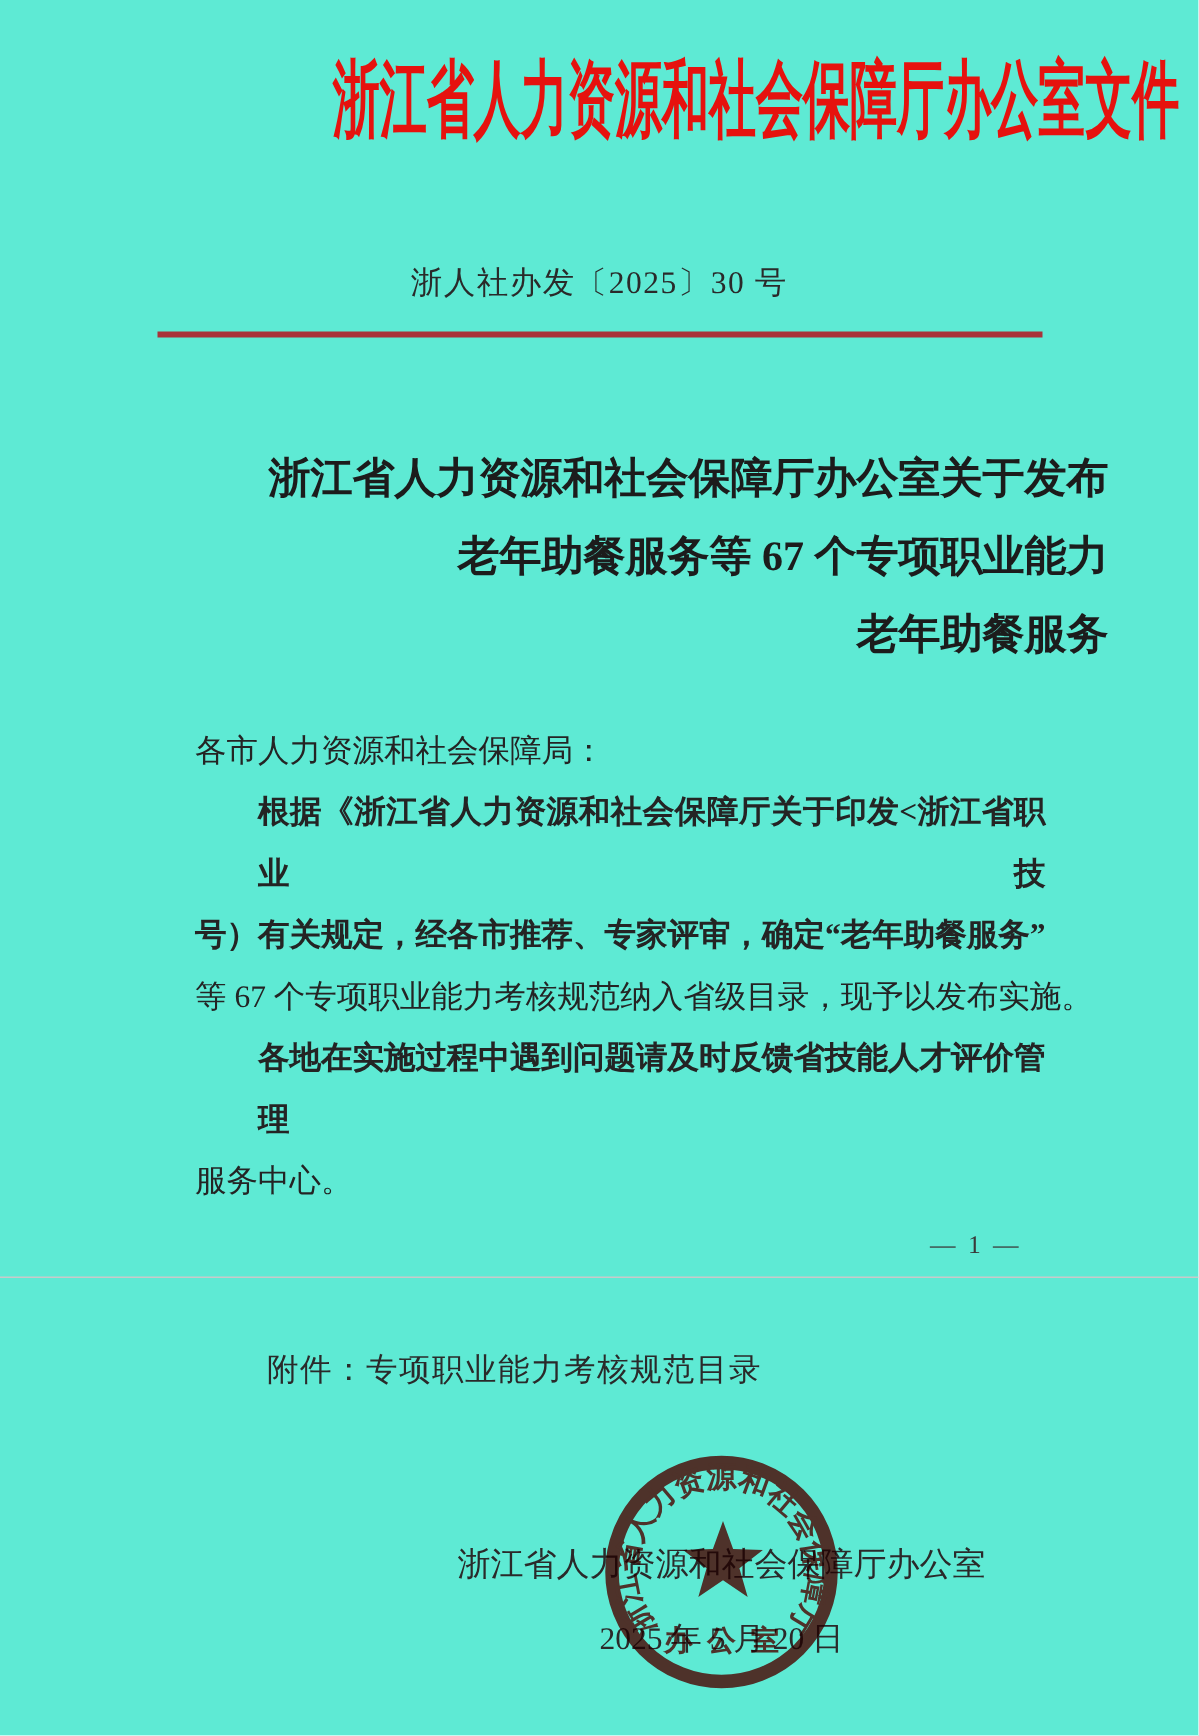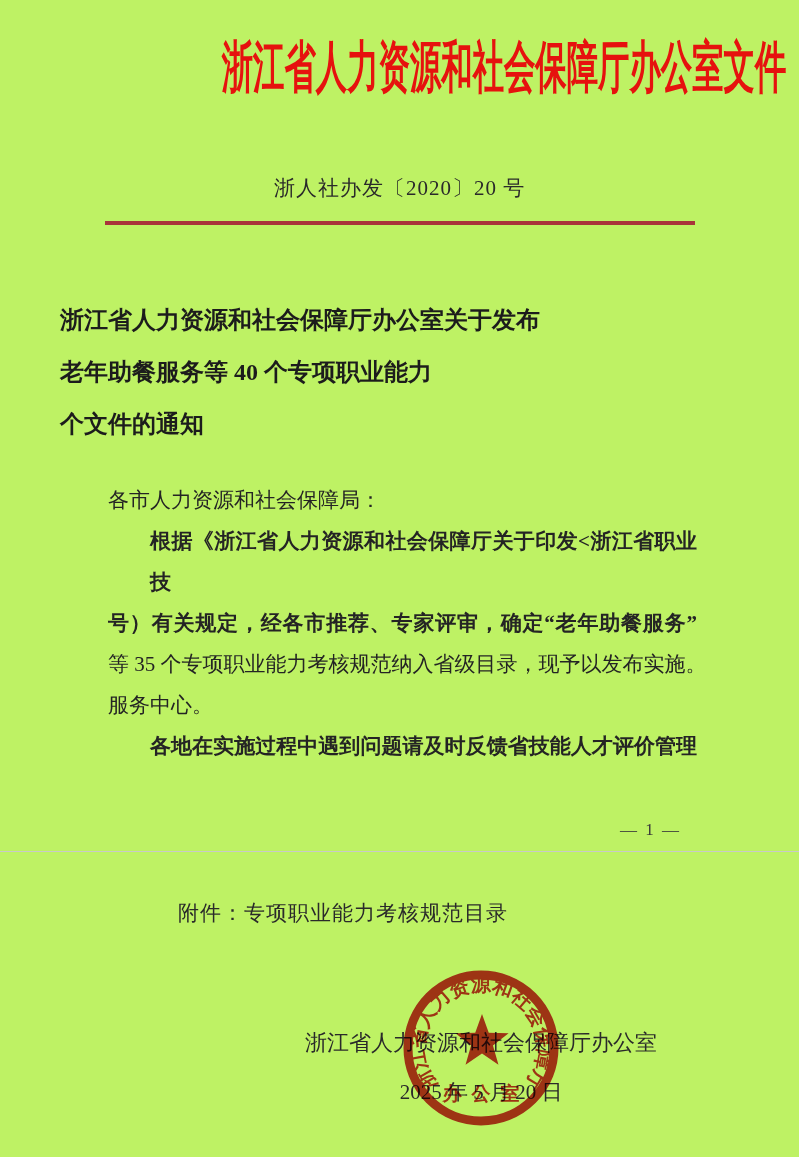--- a/index.html
+++ b/index.html
@@ -4,21 +4,21 @@
 <style>
   * { margin: 0; padding: 0; box-sizing: border-box; }
   html, body { background: #ffffff; }
   body {
     width: 799px; height: 1157px;
     position: relative;
     overflow: hidden;
     font-family: "Liberation Serif", "DejaVu Serif", serif;
     color: #262626;
   }
-  .page { position: absolute; inset: 0; background: #bef264; }
+  .page { position: absolute; inset: 0; background: #5eead4; }
 
   
   .banner {
     position: absolute; top: 36px; left: 0; right: 0;
     text-align: center; white-space: nowrap;
   }
   .banner-inner {
     display: inline-block;
     font-size: 56px; line-height: 62px;
     font-weight: bold;
@@ -39,33 +39,33 @@
 
   
   .red-rule {
     position: absolute; top: 221px; left: 105px; width: 590px; height: 4px;
     background: #a8343a;
   }
 
   
   .doc-title {
     position: absolute; top: 294px; left: 60px; right: 60px;
-    text-align: left;
+    text-align: right;
     font-weight: bold;
-    font-size: 24px; line-height: 52px;
+    font-size: 28px; line-height: 52px;
     color: #1c1c1c;
   }
 
   
   .body-block {
     position: absolute; top: 480px; left: 108px; width: 589px;
     font-size: 21px; line-height: 41px;
     color: #242424;
   }
-  .body-line { white-space: nowrap; }
+  .body-line { white-space: nowrap; margin-left: 22px; }
   .body-line.indent { padding-left: 42px; }
   .body-line.justify { text-align: justify; text-align-last: justify; white-space: normal; font-weight: bold; }
 
   
   .page-number {
     position: absolute; top: 820px; right: 118px;
     font-size: 17px; color: #3a3a3a;
     letter-spacing: 2px;
   }
 
@@ -115,37 +115,37 @@
 </style>
 </head>
 <body>
 
 <div class="page">
 
   <div class="banner">
     <span class="banner-inner">浙江省人力资源和社会保障厅办公室文件</span>
   </div>
 
-  <div class="doc-number">浙人社办发〔2020〕20 号</div>
+  <div class="doc-number">浙人社办发〔2025〕30 号</div>
 
   <div class="red-rule"></div>
 
   <div class="doc-title">
     <div>浙江省人力资源和社会保障厅办公室关于发布</div>
-    <div>老年助餐服务等 40 个专项职业能力</div>
-    <div>个文件的通知</div>
+    <div>老年助餐服务等 67 个专项职业能力</div>
+    <div>老年助餐服务</div>
   </div>
 
   <div class="body-block">
     <div class="body-line">各市人力资源和社会保障局：</div>
     <div class="body-line indent justify">根据《浙江省人力资源和社会保障厅关于印发&lt;浙江省职业技</div>
     <div class="body-line justify">号）有关规定，经各市推荐、专家评审，确定“老年助餐服务”</div>
-    <div class="body-line">等 35 个专项职业能力考核规范纳入省级目录，现予以发布实施。</div>
+    <div class="body-line">等 67 个专项职业能力考核规范纳入省级目录，现予以发布实施。</div>
+    <div class="body-line indent justify">各地在实施过程中遇到问题请及时反馈省技能人才评价管理</div>
     <div class="body-line">服务中心。</div>
-    <div class="body-line indent justify">各地在实施过程中遇到问题请及时反馈省技能人才评价管理</div>
   </div>
 
   <div class="page-number">— 1 —</div>
 
   <div class="page-divider"></div>
 
   <div class="attachment">附件：专项职业能力考核规范目录</div>
 
   <div class="signer">浙江省人力资源和社会保障厅办公室</div>
   <div class="issue-date">2025 年 5 月 20 日</div>

